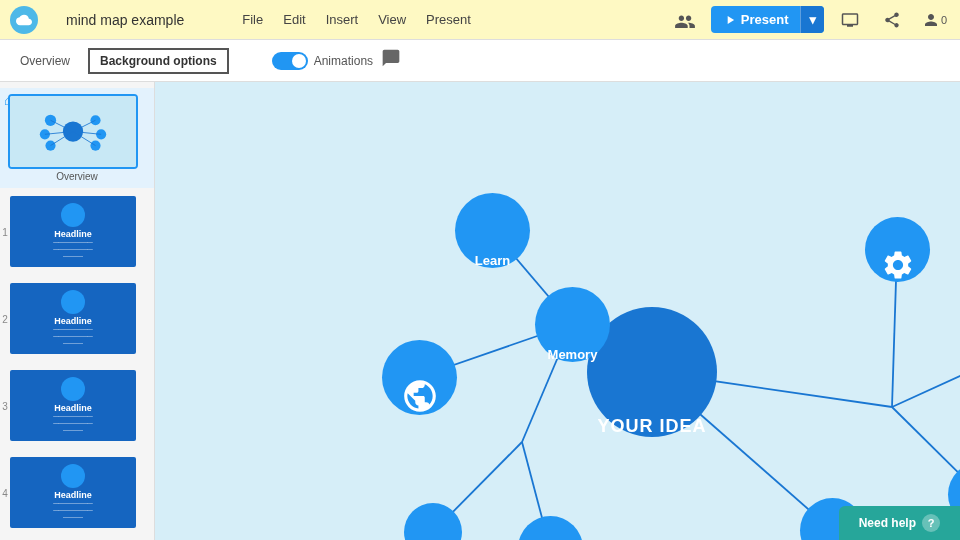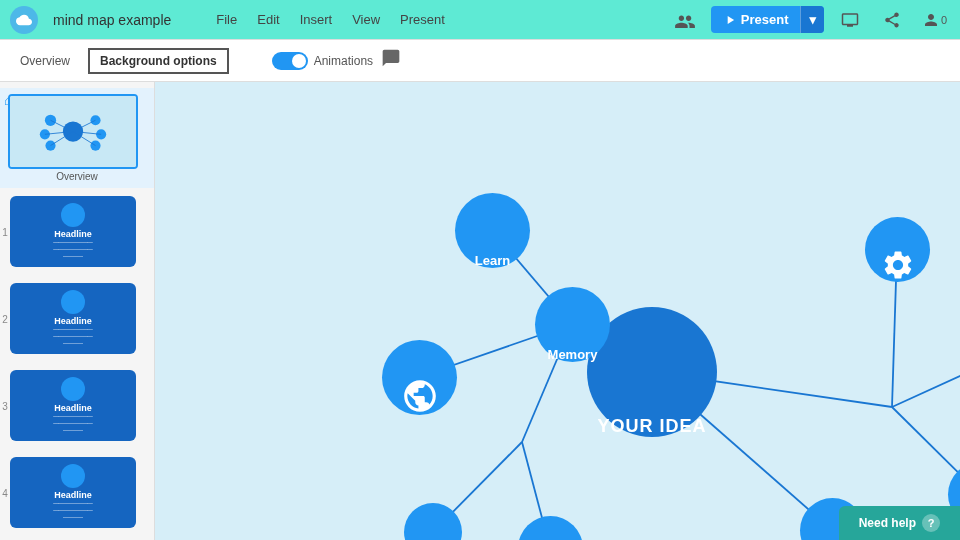--- a/index.html
+++ b/index.html
@@ -1,21 +1,21 @@
 <!DOCTYPE html>
 <html><head>
   <meta charset="utf-8">
   <style>
     * { box-sizing: border-box; margin: 0; padding: 0; }
     body { font-family: 'Segoe UI', Arial, sans-serif; background: #f0f0f0; width: 960px; height: 540px; overflow: hidden; }
 
     
     #topbar {
-      display: flex; align-items: center; height: 40px; background: #5eead4;
-      border-bottom: 1px solid #ddd; padding: 0 10px; gap: 15px;
+      display: flex; align-items: center; height: 40px; background: #fef9c3;
+      border-bottom: 1px solid #ddd; padding: 0 10px; gap: 28px;
     }
     #app-icon { width: 28px; height: 28px; background: #4db8e8; border-radius: 50%; display: flex; align-items: center; justify-content: center; color: #fff; font-size: 12px; }
     #app-title { font-size: 14px; color: #333; font-weight: 500; }
     #menu-bar { display: flex; gap: 0; margin-left: 20px; }
     .menu-item { font-size: 13px; color: #444; padding: 0 10px; cursor: pointer; }
     #toolbar-right { margin-left: auto; display: flex; align-items: center; gap: 10px; }
     #present-btn {
       display: flex; align-items: center; background: #2196F3; color: #fff;
       border: none; border-radius: 4px; font-size: 13px; font-weight: 600; cursor: pointer;
       overflow: hidden;
@@ -82,21 +82,21 @@
       padding: 8px 20px; cursor: pointer; display: flex; align-items: center; gap: 6px;
     }
     #need-help-circle { width: 18px; height: 18px; background: rgba(255,255,255,0.3); border-radius: 50%; display: flex; align-items: center; justify-content: center; font-size: 11px; font-weight: 700; }
 
     
     #sidebar::-webkit-scrollbar { width: 4px; }
     #sidebar::-webkit-scrollbar-thumb { background: #bbb; border-radius: 2px; }
 
     
     .thumb-overview-img { background: #c8e8f5; width: 100%; height: 100%; display: flex; align-items: center; justify-content: center; }
-    .thumb-blue-bg { background: #1565C0; width: 100%; height: 100%; display: flex; align-items: center; justify-content: center; padding: 4px; border-radius: 6px; }
+    .thumb-blue-bg { background: #1565C0; width: 100%; height: 100%; display: flex; align-items: center; justify-content: center; padding: 4px; }
     .thumb-headline-text { color: #fff; font-size: 9px; font-weight: bold; text-align: center; }
     .thumb-subtext { color: rgba(255,255,255,0.7); font-size: 7px; text-align: center; }
     .thumb-circle { background: #2196F3; border-radius: 50%; width: 24px; height: 24px; margin: 0 auto 2px; }
   </style>
 </head>
 <body>
 
 <div id="topbar">
   <div id="app-icon">
     <svg width="16" height="16" viewBox="0 0 24 24" fill="white">

